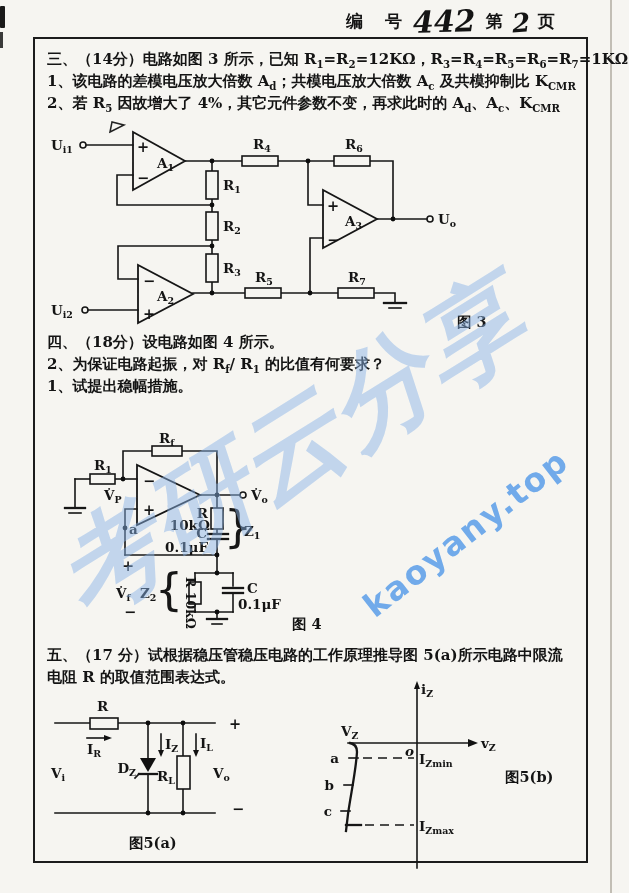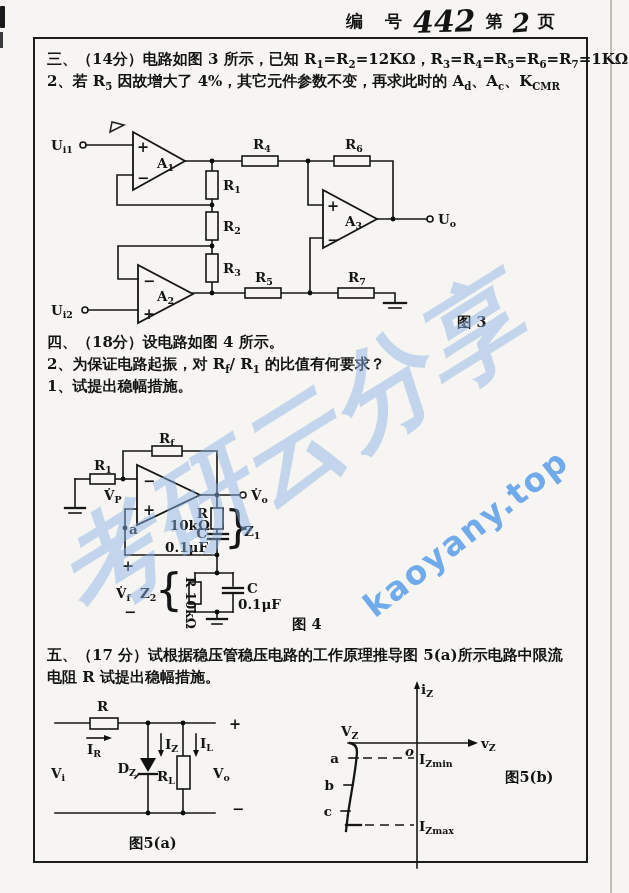--- a/index.html
+++ b/index.html
@@ -61,20 +61,21 @@
   <span class="hand">442</span>
   <span class="lbl">第</span>
   <span class="hand2">2</span>
   <span class="lbl">页</span>
 </div>
 
 <div class="frame"></div>
 
 <div class="qblock" style="top:48px">
   <div>三、（14分）电路如图 3 所示，已知 R<sub>1</sub>=R<sub>2</sub>=12KΩ，R<sub>3</sub>=R<sub>4</sub>=R<sub>5</sub>=R<sub>6</sub>=R<sub>7</sub>=1KΩ，</div>
+  <div>1、该电路的差模电压放大倍数 A<sub>d</sub>；共模电压放大倍数 A<sub>c</sub> 及共模抑制比 K<sub>CMR</sub></div>
   <div>2、若 R<sub>5</sub> 因故增大了 4%，其它元件参数不变，再求此时的 A<sub>d</sub>、A<sub>c</sub>、K<sub>CMR</sub></div>
 </div>
 
 <svg style="left:109px;top:120px" width="18" height="14" viewBox="0 0 18 14">
   <polygon points="1,12 15,5 3,2" fill="#f6f5f1" stroke="#222" stroke-width="1.5"></polygon>
 </svg>
 
 <svg style="left:33px;top:128px" width="500" height="210" viewBox="0 0 500 210">
   <g class="wire">
     <line x1="53" y1="17" x2="100" y2="17"></line>
@@ -221,21 +222,21 @@
     <text class="brace" x="95" y="175">{</text>
     <text class="small" transform="rotate(90 126 147)" x="126" y="147">R 10kΩ</text>
     <text x="187" y="163">C</text>
     <text x="178" y="179">0.1μF</text>
     <text class="cap" x="232" y="199">图 4</text>
   </g>
 </svg>
 
 <div class="qblock" style="top:644px">
   <div>五、（17 分）试根据稳压管稳压电路的工作原理推导图 5(a)所示电路中限流</div>
-  <div>电阻 R 试提出稳幅措施。</div>
+  <div>电阻 R 的取值范围表达式。</div>
 </div>
 
 <svg style="left:33px;top:696px" width="280" height="162" viewBox="0 0 280 162">
   <g class="wire">
     <line x1="22" y1="27" x2="182" y2="27"></line>
     <line x1="22" y1="117" x2="182" y2="117"></line>
     <line x1="115" y1="27" x2="115" y2="62"></line>
     <line x1="115" y1="78" x2="115" y2="117"></line>
     <line x1="150" y1="27" x2="150" y2="60"></line>
     <line x1="150" y1="93" x2="150" y2="117"></line>

